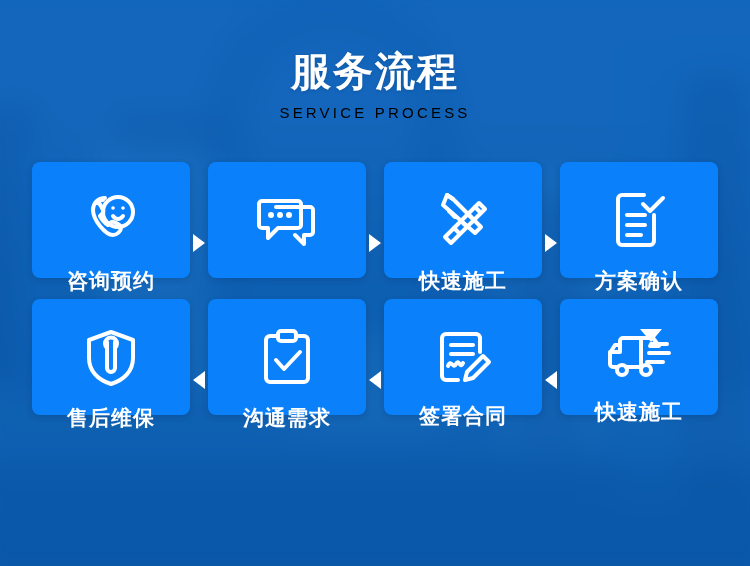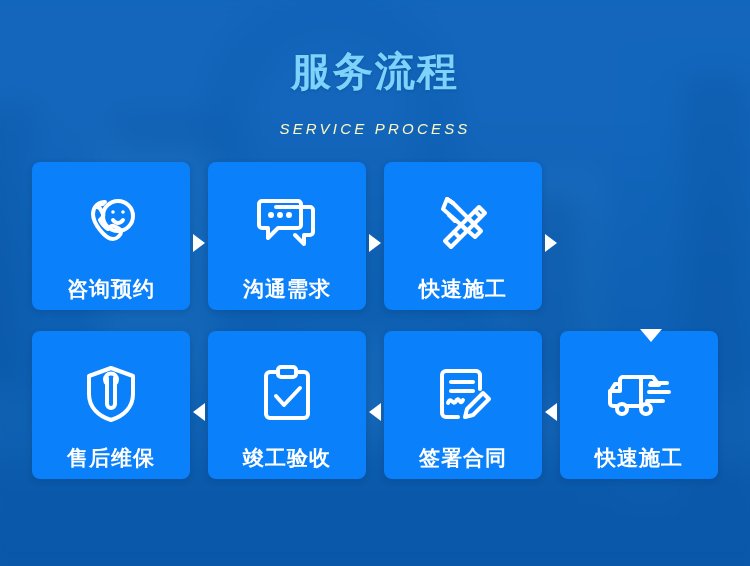--- a/index.html
+++ b/index.html
@@ -41,52 +41,51 @@
     background: linear-gradient(180deg, rgba(16,100,186,0.55) 0%, rgba(11,92,175,0.62) 55%, rgba(10,88,170,0.70) 100%);
   }
   
   .header {
     position: absolute;
     top: 46px; left: 0; right: 0;
     text-align: center;
     z-index: 5;
   }
   .title {
-    color: #7dd3fc;
+    color: #ffffff;
     font-size: 40px;
     font-weight: bold;
     letter-spacing: 2px;
     line-height: 50px;
     text-shadow: 0 1px 3px rgba(0,40,90,0.25);
   }
   .subtitle {
-    color: #fef9c3;
+    color: #000000;
     font-size: 15px;
     letter-spacing: 3.2px;
     line-height: 22px;
-    margin-top: 22px;
-    font-style: italic;
+    margin-top: 6px;
   }
   
   .grid {
     position: absolute;
     left: 32px; top: 162px;
     width: 686px;
     z-index: 5;
   }
   .row {
     display: flex;
     gap: 18px;
     position: relative;
   }
   .row + .row { margin-top: 21px; border-radius: 17px; }
   .card {
     position: relative;
     width: 158px;
-    height: 148px;
+    height: 116px;
     background: #0a80fb;
     border-radius: 8px;
     display: flex;
     flex-direction: column;
     align-items: center;
     justify-content: flex-start;
     padding-top: 27px;
     box-shadow: 0 2px 6px rgba(0,35,80,0.18);
   }
   .card-icon {
@@ -179,41 +178,52 @@
       <div class="card">
         <div class="card-icon">
           <svg width="66" height="60" viewBox="0 0 66 60" fill="none" stroke="#ffffff" stroke-width="4" stroke-linecap="round" stroke-linejoin="round">
             <path d="M22 12h34a3 3 0 0 1 3 3v22a3 3 0 0 1-3 3h-6v9l-9-9"></path>
             <path d="M8 6h36a3 3 0 0 1 3 3v21a3 3 0 0 1-3 3H24l-10 10V33H8a3 3 0 0 1-3-3V9a3 3 0 0 1 3-3z"></path>
             <circle cx="17" cy="20" r="3" fill="#ffffff" stroke="none"></circle>
             <circle cx="26" cy="20" r="3" fill="#ffffff" stroke="none"></circle>
             <circle cx="35" cy="20" r="3" fill="#ffffff" stroke="none"></circle>
           </svg>
         </div>
-        <div class="card-label">沟通需求</div>
       </div>
 
       <div class="card">
         <div class="card-icon">
           <svg width="64" height="64" viewBox="0 0 64 64" fill="none" stroke="#ffffff" stroke-width="4" stroke-linecap="round" stroke-linejoin="round">
 
             <path d="M12 16l4-10 6 4 28 28 -6 6z"></path>
             <path d="M16 6l6 4"></path>
             <path d="M18 22l6 6"></path>
 
             <path d="M48 14l6 6 -34 34 -6-6z"></path>
             <path d="M44 18l4 4"></path>
             <path d="M37 25l4 4"></path>
             <path d="M30 32l4 4"></path>
             <path d="M23 39l4 4"></path>
           </svg>
         </div>
         <div class="card-label">快速施工</div>
       </div>
 
+      <div class="card">
+        <div class="card-icon">
+          <svg width="62" height="64" viewBox="0 0 62 64" fill="none" stroke="#ffffff" stroke-width="4" stroke-linecap="round" stroke-linejoin="round">
+            <path d="M46 26v26a4 4 0 0 1-4 4H14a4 4 0 0 1-4-4V10a4 4 0 0 1 4-4h22"></path>
+            <path d="M19 26h18"></path>
+            <path d="M19 36h18"></path>
+            <path d="M19 46h14"></path>
+            <path d="M35 15l7 7 13-13"></path>
+          </svg>
+        </div>
+        <div class="card-label">方案确认</div>
+      </div>
 
       <div class="arrow arrow-right a1"></div>
       <div class="arrow arrow-right a2"></div>
       <div class="arrow arrow-right a3"></div>
       <div class="arrow arrow-down"></div>
     </div>
 
     <div class="row">
 
       <div class="card">
@@ -228,21 +238,21 @@
       </div>
 
       <div class="card">
         <div class="card-icon">
           <svg width="58" height="64" viewBox="0 0 58 64" fill="none" stroke="#ffffff" stroke-width="4" stroke-linecap="round" stroke-linejoin="round">
             <path d="M20 10H12a4 4 0 0 0-4 4v38a4 4 0 0 0 4 4h34a4 4 0 0 0 4-4V14a4 4 0 0 0-4-4h-8"></path>
             <rect x="20" y="5" width="18" height="10" rx="3"></rect>
             <path d="M18 34l8 9 16-17"></path>
           </svg>
         </div>
-        <div class="card-label">竣工验收</div>
+        <div class="card-label">沟通需求</div>
       </div>
 
       <div class="card">
         <div class="card-icon">
           <svg width="62" height="62" viewBox="0 0 62 62" fill="none" stroke="#ffffff" stroke-width="4" stroke-linecap="round" stroke-linejoin="round">
             <path d="M44 8H14a4 4 0 0 0-4 4v38a4 4 0 0 0 4 4h12"></path>
             <path d="M48 12v14"></path>
             <path d="M44 8a4 4 0 0 1 4 4"></path>
             <path d="M19 19h22"></path>
             <path d="M19 28h22"></path>

